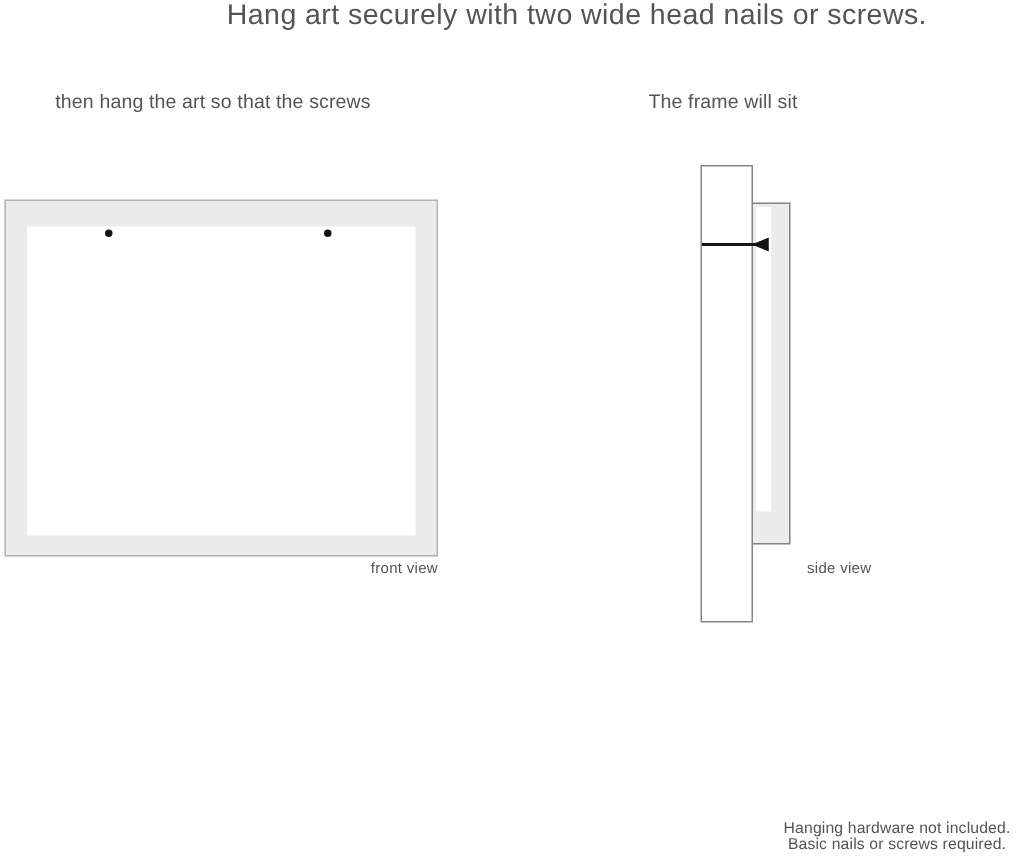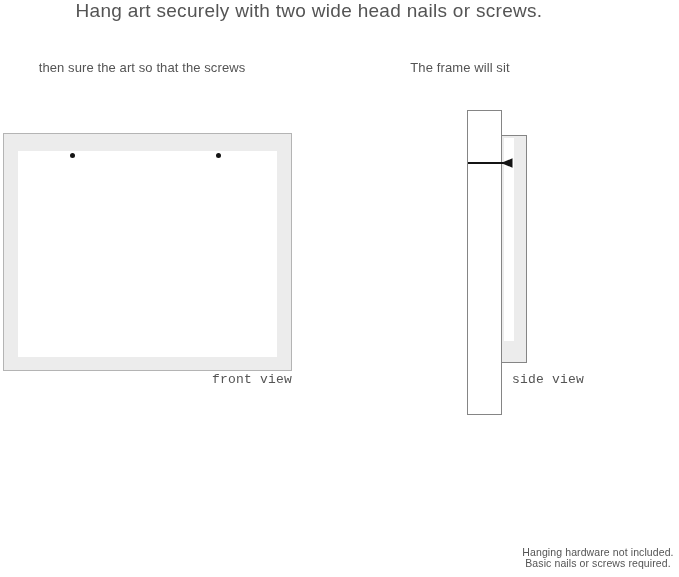--- a/index.html
+++ b/index.html
@@ -15,55 +15,54 @@
   body{font-family:"Liberation Sans", sans-serif;color:var(--text);}
   .canvas{
     position:relative;
     width:679px;height:577px;
     background:var(--background);
     overflow:hidden;
   }
   .title{
     position:absolute;left:0;top:-1px;width:618px;
     font-size:19px;font-weight:400;letter-spacing:.3px;
-    line-height:23px;text-align:center;color:var(--text);
+    line-height:23px;text-align:right;color:var(--text);
   }
   .instr{
     position:absolute;top:59px;
     font-size:13px;line-height:17.5px;letter-spacing:.1px;
     text-align:center;color:var(--text);
   }
   .instr-front{left:0;width:284px;}
-  .instr-side{left:361px;width:198px;}
+  .instr-side{left:383px;width:198px;}
   .front-frame{
     position:absolute;left:3px;top:133px;
     width:287px;height:236px;
     background:var(--frame-fill);
     border:1px solid var(--frame-border);
   }
   .front-art{
     position:absolute;left:14px;top:17px;
     width:259px;height:206px;
     background:var(--background);
   }
   .screw{
     position:absolute;top:19px;
     width:5px;height:5px;border-radius:50%;
     background:var(--nail);
   }
   .screw-left{left:66px;}
   .screw-right{left:212px;}
   .caption{
     position:absolute;top:372px;
-    font-size:13px;line-height:16px;letter-spacing:.2px;
+    font-size:10px;line-height:16px;letter-spacing:.2px;
     color:var(--text);
-    font-family:Liberation Mono, monospace;
   }
   .caption-front{left:3px;width:289px;text-align:right;}
-  .caption-side{left:488px;width:120px;text-align:center;}
+  .caption-side{left:538px;width:120px;text-align:left;}
   .side-frame{
     position:absolute;left:501px;top:135px;
     width:24px;height:226px;
     background:var(--frame-fill);
     border:1px solid var(--outline);
     z-index:1;
   }
   .side-art{
     position:absolute;left:2px;top:2px;
     width:10px;height:203px;
@@ -89,21 +88,21 @@
   }
 </style>
 </head>
 <body>
 
 <div class="canvas">
 
   <div class="title">Hang art securely with two wide head nails or screws.</div>
 
   <div class="instr instr-front">
-    <div>then sure the art so that the screws</div>
+    <div>then hang the art so that the screws</div>
   </div>
 
   <div class="instr instr-side">
     <div>The frame will sit</div>
   </div>
 
   <div class="front-frame">
     <div class="front-art"></div>
     <span class="screw screw-left"></span>
     <span class="screw screw-right"></span>

